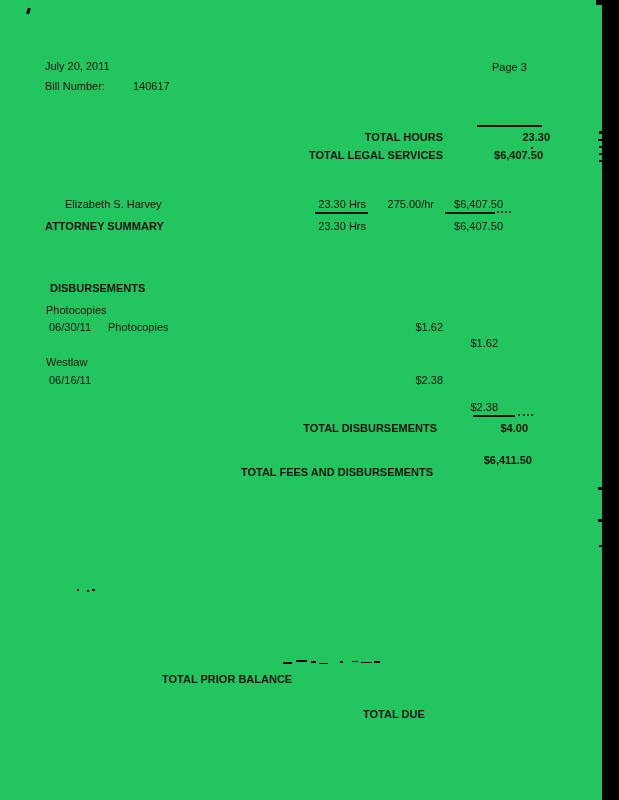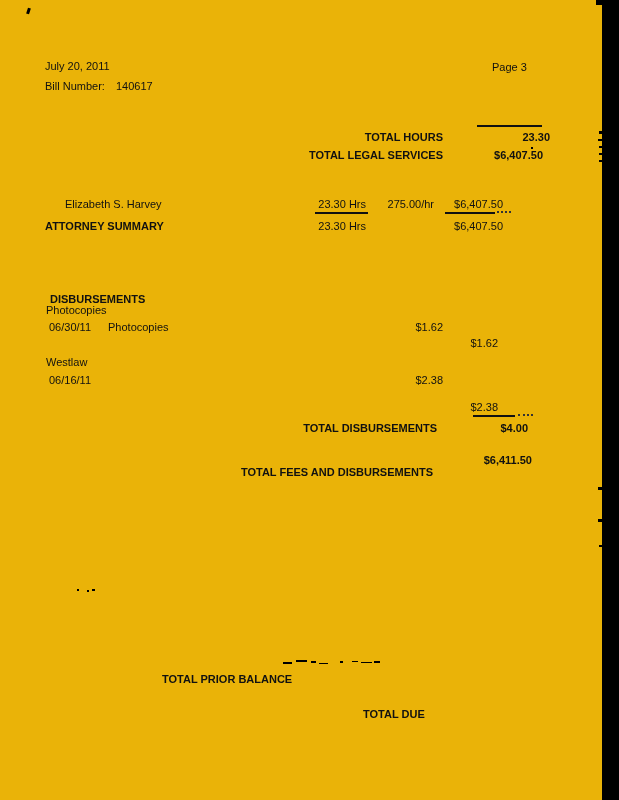--- a/index.html
+++ b/index.html
@@ -1,21 +1,21 @@
 <!DOCTYPE html>
 <html><head>
 <meta charset="utf-8">
 <style>
   * { margin: 0; padding: 0; box-sizing: border-box; }
   html, body { background: #e8e8e8; }
   .page {
     position: relative;
     width: 619px;
     height: 800px;
-    background: #eab308;
+    background: #22c55e;
     overflow: hidden;
     font-family: "Liberation Sans", sans-serif;
     color: #111111;
     font-size: 11px;
   }
   .abs { position: absolute; white-space: nowrap; }
   .b { font-weight: bold; }
   .r { text-align: right; }
   .rule { position: absolute; background: #111111; height: 1.5px; }
   .dots { position: absolute; border-top: 2px dotted #333; height: 0; }
@@ -23,42 +23,42 @@
   .wrap { white-space: normal; line-height: 13px; }
 </style>
 </head>
 <body>
 
 <div class="page">
 
   <div class="abs" style="left:45px; top:60px;">July 20, 2011</div>
   <div class="abs" style="left:45px; top:80px;">
     <span>Bill Number:</span>
-    <span style="margin-left:8px;">140617</span>
+    <span style="margin-left:25px;">140617</span>
   </div>
   <div class="abs" style="left:492px; top:61px;">Page 3</div>
 
   <div class="rule" style="left:477px; top:125px; width:65px;"></div>
   <div class="abs b r" style="left:243px; top:131px; width:200px;">TOTAL HOURS</div>
   <div class="abs b r" style="left:450px; top:131px; width:100px;">23.30</div>
   <div class="abs b r" style="left:243px; top:149px; width:200px;">TOTAL LEGAL SERVICES</div>
   <div class="abs b r" style="left:443px; top:149px; width:100px;">$6,407.50</div>
 
   <div class="abs b" style="left:45px; top:183px;margin-top:37px;">ATTORNEY SUMMARY</div>
   <div class="abs" style="left:65px; top:198px;">Elizabeth S. Harvey</div>
   <div class="abs r" style="left:286px; top:198px; width:80px;">23.30  Hrs</div>
   <div class="abs r" style="left:354px; top:198px; width:80px;">275.00/hr</div>
   <div class="abs r" style="left:403px; top:198px; width:100px;">$6,407.50</div>
   <div class="rule" style="left:315px; top:212px; width:53px;"></div>
   <div class="rule" style="left:445px; top:212px; width:50px;"></div>
   <div class="dots" style="left:497px; top:211px; width:14px;"></div>
   <div class="abs r" style="left:286px; top:220px; width:80px;">23.30  Hrs</div>
   <div class="abs r" style="left:403px; top:220px; width:100px;">$6,407.50</div>
 
-  <div class="abs b" style="left:50px; top:293px;text-align:right;">DISBURSEMENTS</div>
+  <div class="abs b" style="left:50px; top:282px;text-align:right;">DISBURSEMENTS</div>
 
   <div class="abs" style="left:46px; top:304px;">Photocopies</div>
   <div class="abs" style="left:49px; top:321px;">06/30/11</div>
   <div class="abs" style="left:108px; top:321px;">Photocopies</div>
   <div class="abs r" style="left:383px; top:321px; width:60px;">$1.62</div>
   <div class="abs r" style="left:418px; top:337px; width:80px;">$1.62</div>
 
   <div class="abs" style="left:46px; top:356px;">Westlaw</div>
   <div class="abs" style="left:49px; top:374px;">06/16/11</div>
   <div class="abs r" style="left:383px; top:374px; width:60px;">$2.38</div>

